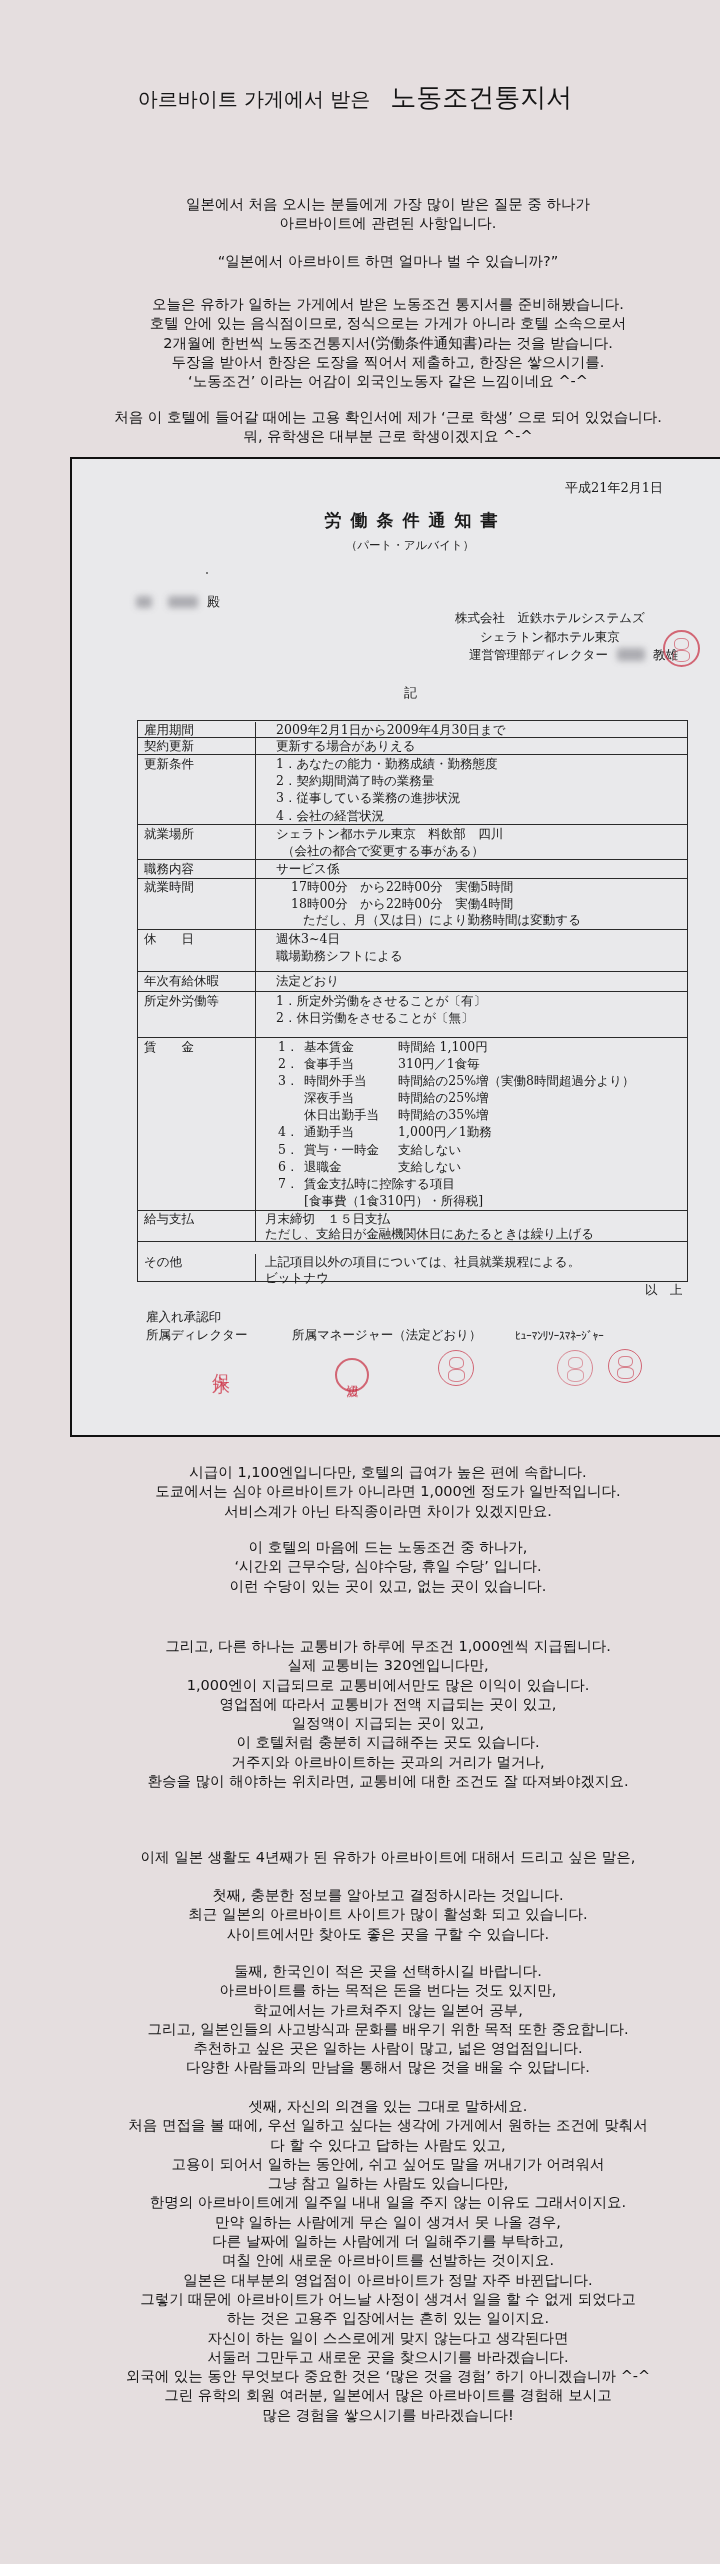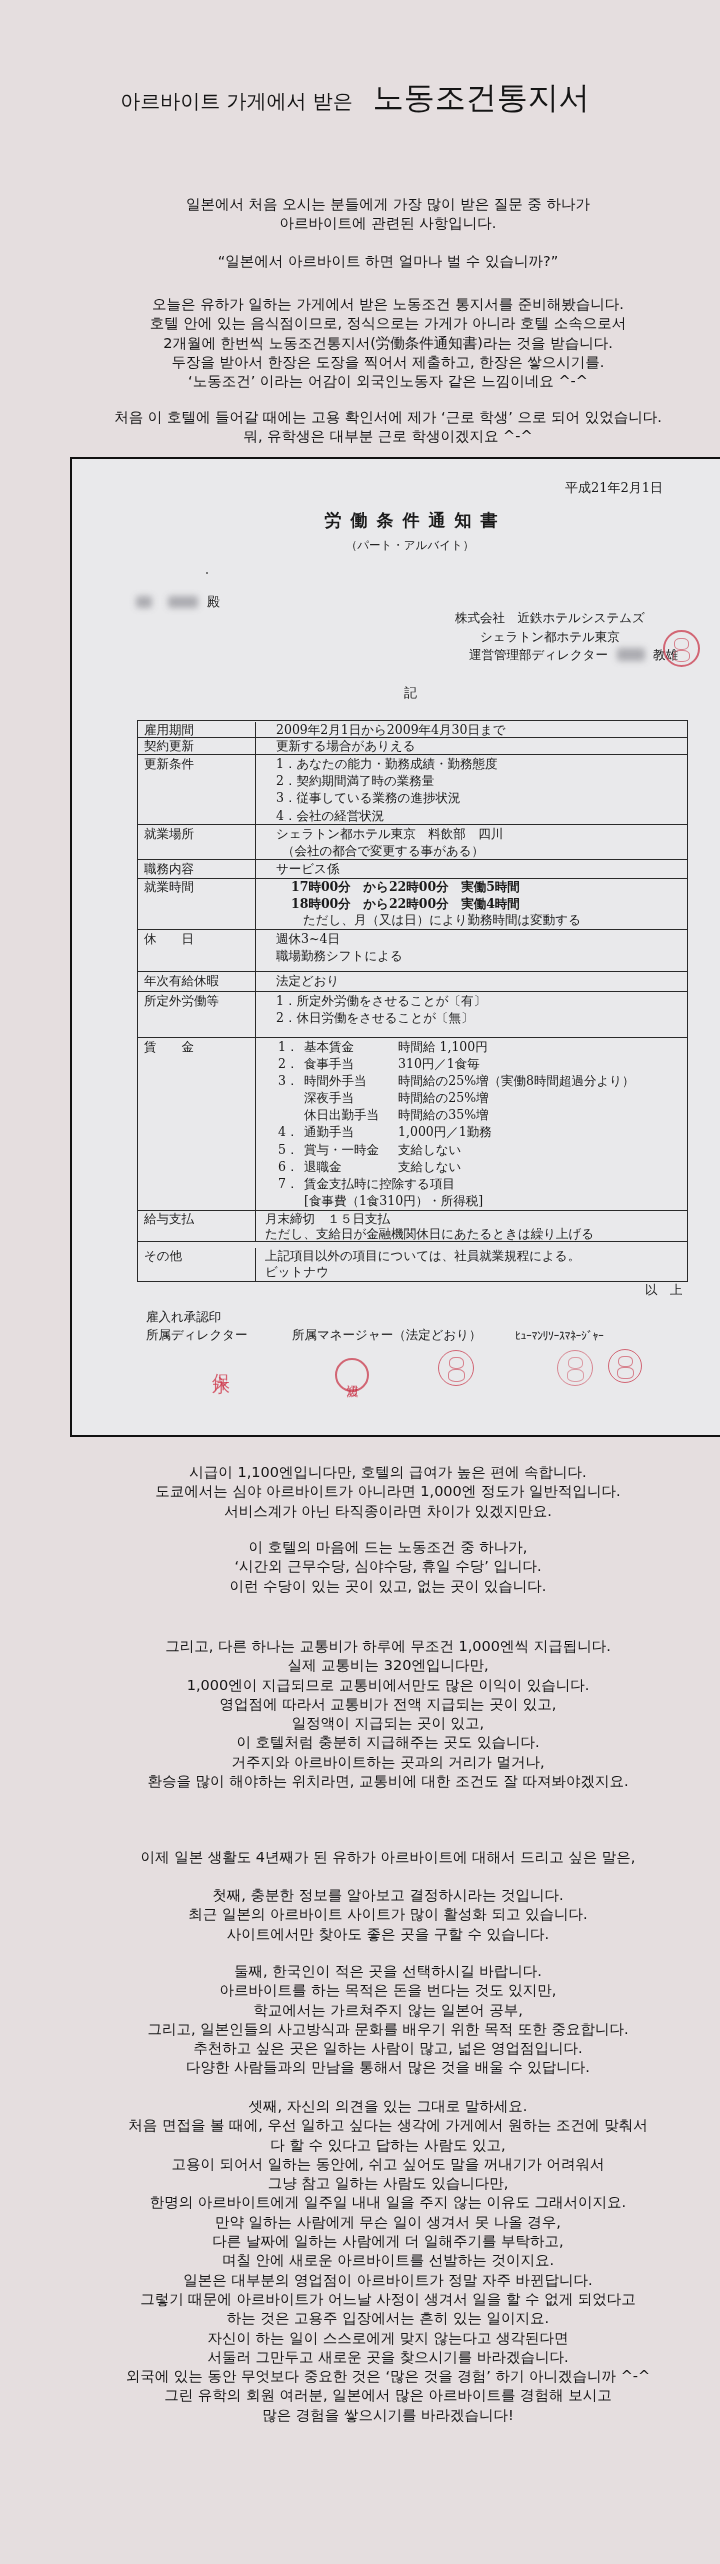--- a/index.html
+++ b/index.html
@@ -6,21 +6,21 @@
   body {
     width: 720px; height: 2564px; position: relative; overflow: hidden;
     background: #e5dedf; color: #151515;
     font-family: "DejaVu Sans", sans-serif;
   }
   .page-title {
     position: absolute; left: 0; top: 80px; width: 710px; padding-right: 10px;
     height: 34px; line-height: 34px; text-align: center; white-space: nowrap;
   }
   .page-title .pre { font-size: 20px; }
-  .page-title .main { font-size: 31px; margin-left: 20px; }
+  .page-title .main { font-size: 26px; margin-left: 20px; }
   .para {
     position: absolute; left: 0; width: 720px; text-align: center;
     font-size: 14.5px; line-height: 19.3px; white-space: nowrap; margin-left: 28px;
   }
   .para .line { height: 19.3px; }
 
   
   .doc {
     position: absolute; left: 26px; top: 457px; width: 701px; height: 980px;
     box-sizing: border-box; border: 2px solid #111; background: #e9e9eb;
@@ -53,21 +53,21 @@
   
   .tbl {
     position: absolute; left: 65px; top: 261px; width: 551px; box-sizing: border-box;
     border: 1.5px solid #2a2a2a; font-size: 12.5px;
   }
   .row { display: flex; box-sizing: border-box; border-top: 1.5px solid #2a2a2a; }
   .row.first { border-top: none; align-items: flex-end; }
   .lbl { width: 118px; flex: none; box-sizing: border-box; border-right: 1.5px solid #2a2a2a; padding-left: 6px; white-space: nowrap; }
   .val { flex: 1; padding-left: 20px; white-space: nowrap; }
   .val.tight { padding-left: 9px; }
-  .ind1 { padding-left: 15px; font-weight: bold; }
+  .ind1 { padding-left: 15px; }
   .ind2 { padding-left: 27px; }
   .ind3 { padding-left: 6px; }
   .wl { display: flex; }
   .wl .no { width: 26px; flex: none; }
   .wl .item { width: 94px; flex: none; }
 </style>
 </head>
 <body>
 
 <div class="page-title">
@@ -231,21 +231,21 @@
           </div>
       </div>
     </div>
     <div class="row" style="height:31px;line-height:15px">
       <div class="lbl">給与支払</div>
       <div class="val tight">
         <div>月末締切　１５日支払</div>
         <div>ただし、支給日が金融機関休日にあたるときは繰り上げる</div>
       </div>
     </div>
-    <div class="row" style="height:40px;line-height:16px;padding-top:6px">
+    <div class="row" style="height:40px;line-height:16px;padding-top:12px">
       <div class="lbl">その他</div>
       <div class="val tight">
         <div>上記項目以外の項目については、社員就業規程による。</div>
         <div>ビットナウ</div>
       </div>
     </div>
   </div>
 
   <div class="a" style="left:573px;top:822px">以　上</div>
   <div class="a" style="left:74px;top:849px">雇入れ承認印</div>

